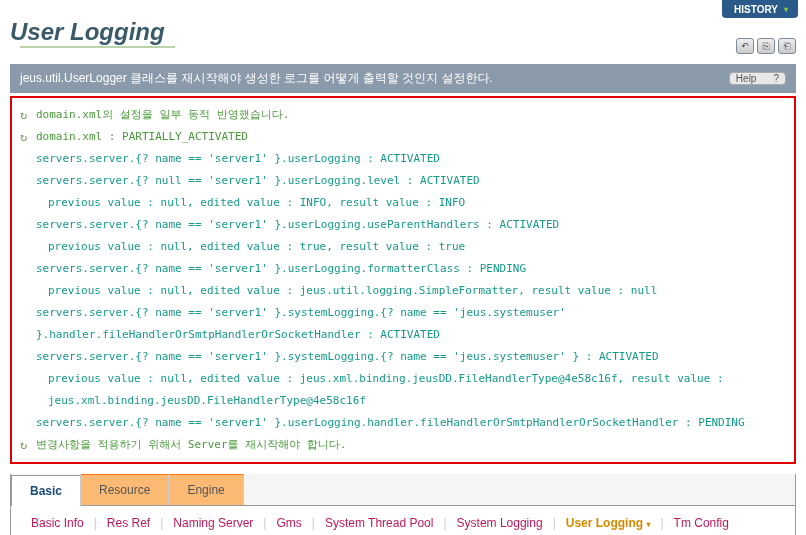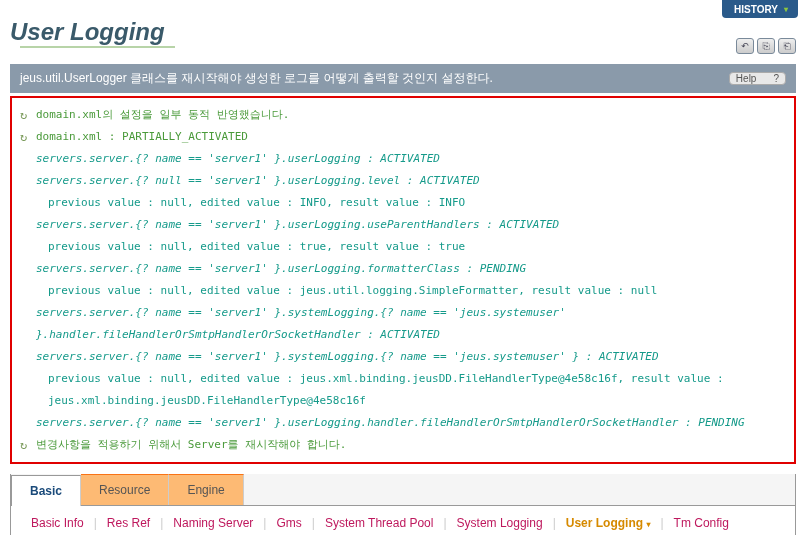--- a/index.html
+++ b/index.html
@@ -14,21 +14,21 @@
     .small-icon-btn { width: 18px; height: 16px; border: 1px solid #7a8a9a; border-radius: 3px; background: linear-gradient(#eee, #ccc); display: flex; align-items: center; justify-content: center; font-size: 9px; color: #445; cursor: pointer; }
     .desc-bar { background: #8a9aaa; color: #fff; padding: 6px 10px; display: flex; justify-content: space-between; align-items: center; margin: 6px 10px 0 10px; }
     .desc-bar .cls { font-weight: normal; }
     .help-btn { background: #e8e8e8; color: #555; border: 1px solid #aaa; padding: 0 6px; font-size: 10px; border-radius: 4px; display: flex; align-items: center; gap: 17px; cursor: pointer; }
     .log-box { border: 2px solid #e00000; margin: 3px 10px 10px 10px; padding: 6px 8px; font-family: monospace, sans-serif; font-size: 11px; line-height: 22px; }
     .log-line { display: flex; align-items: flex-start; }
     .log-icon { width: 16px; flex-shrink: 0; color: #7a9a5a; font-size: 12px; }
     .log-text { flex: 1; }
     .green { color: #4a9a3a; }
     .teal { color: #159a8a; }
-    .indent1 { padding-left: 16px; font-style: italic; }
+    .indent1 { padding-left: 16px; }
     .indent2 { padding-left: 28px; }
     .tabs-wrap { border: 1px solid #999; border-top: none; margin: 10px 10px 0 10px; }
     .tabs { display: flex; border-bottom: 1px solid #999; background: #f5f5f5; align-items: flex-end; }
     .tab { padding: 8px 18px; border-right: 1px solid #ccc; border-top: 1px solid #f97316; cursor: pointer; color: #555; background: #fdba74; }
     .tab.active { background: #fff; color: #1a4a7a; font-weight: bold; border-top: 1px solid #999; position: relative; top: 1px; }
     .tab:first-child { border-left: 1px solid #999; }
     .subnav { display: flex; padding: 10px 12px; gap: 2px; align-items: center; }
     .subnav-item { color: #be185d; padding: 0 8px; cursor: pointer; white-space: nowrap; }
     .subnav-item.active { color: #d68a00; font-weight: bold; }
     .subnav-sep { color: #ccc; }

